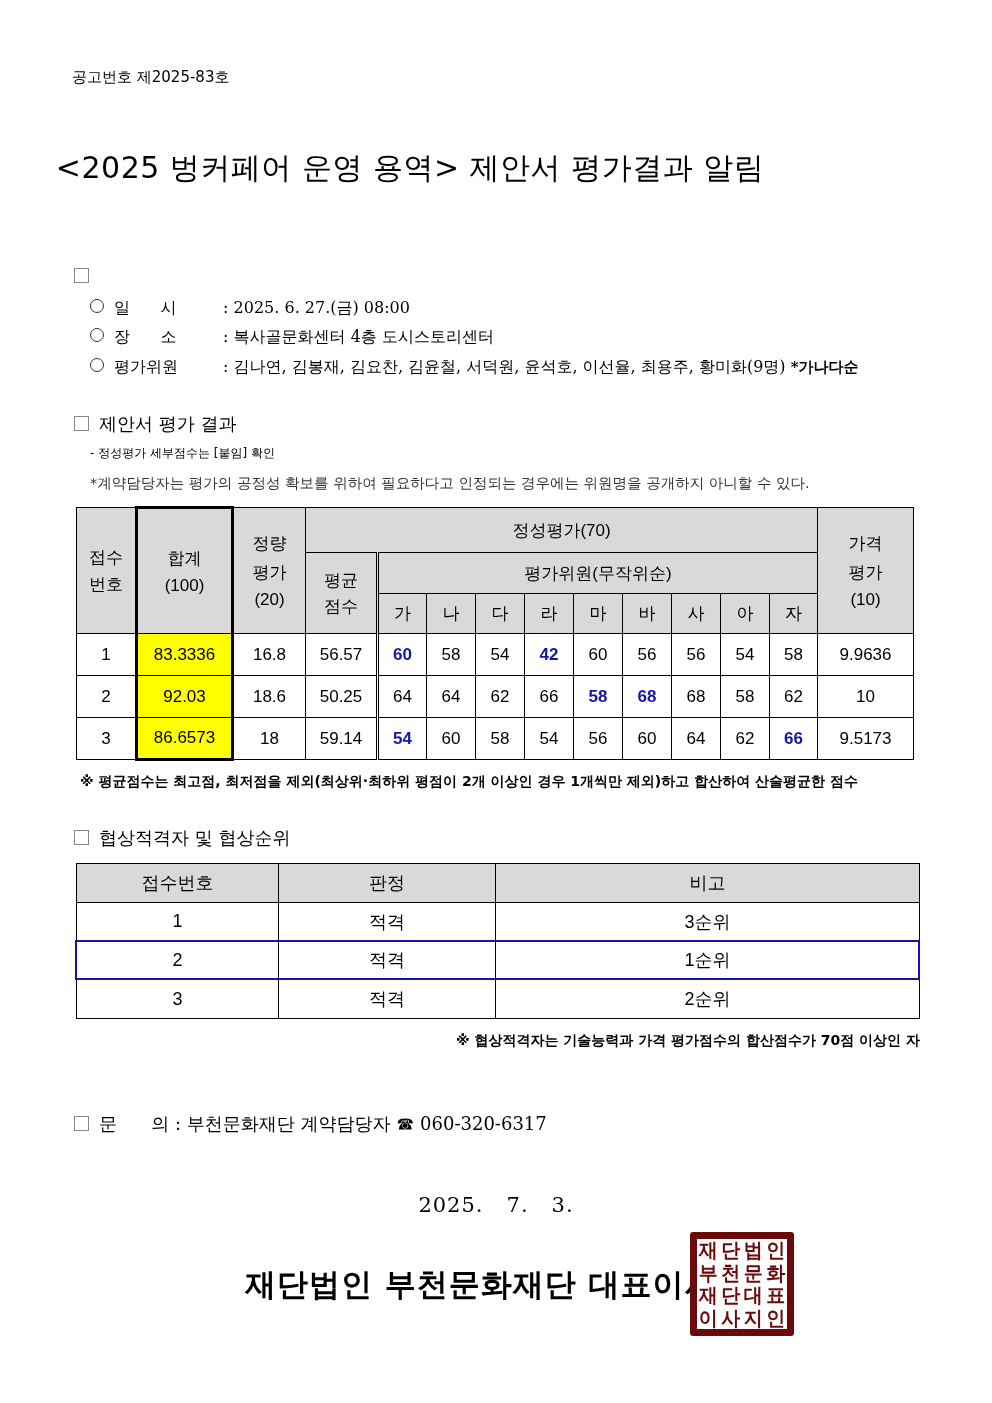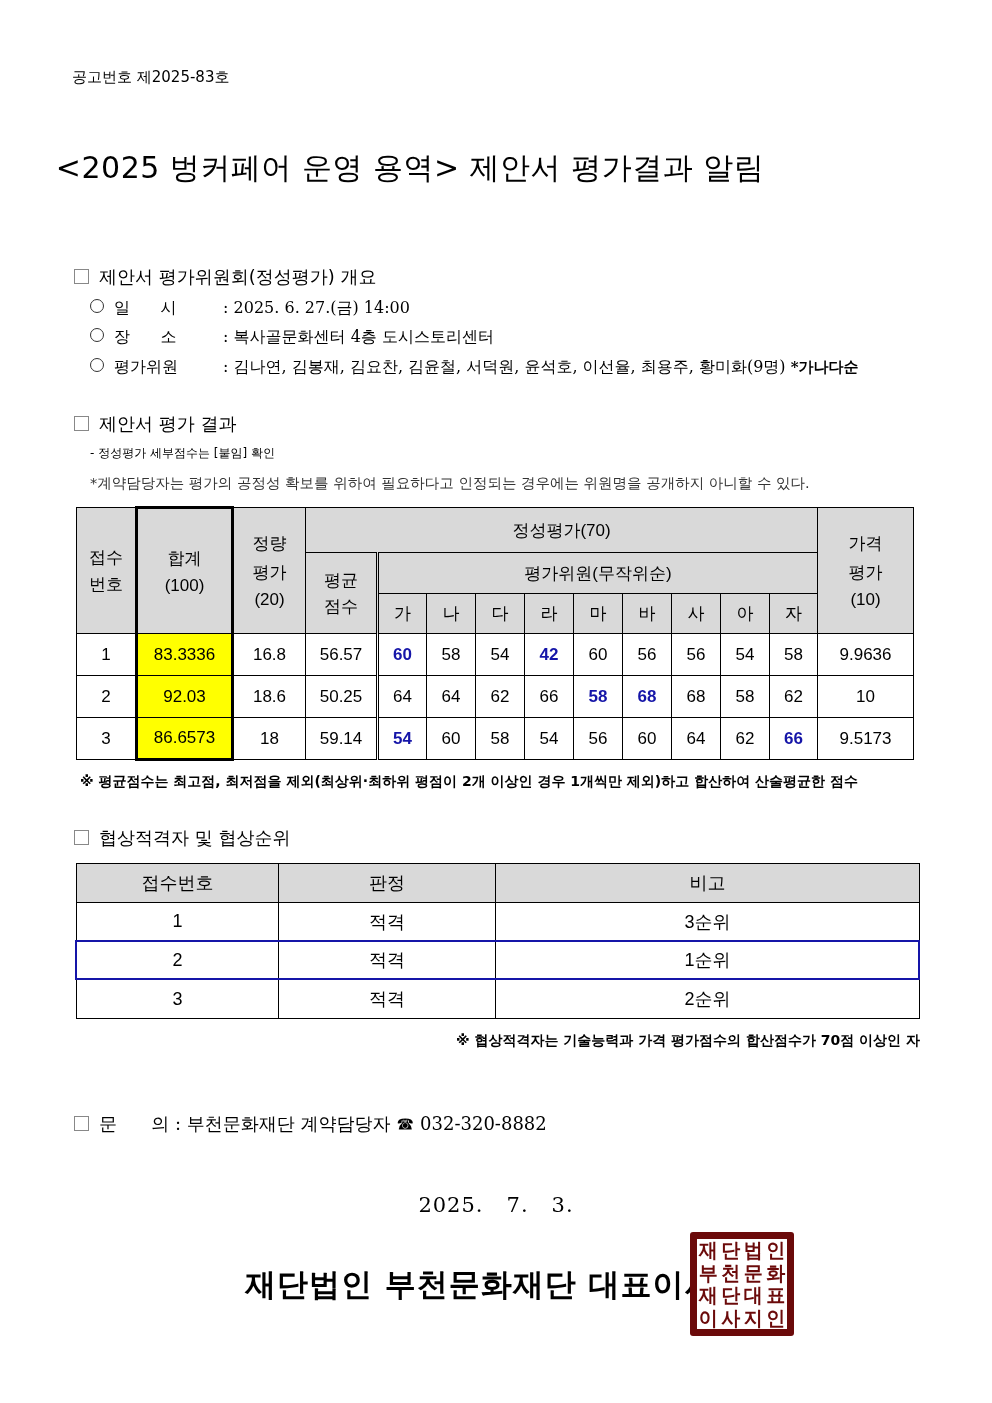--- a/index.html
+++ b/index.html
@@ -39,24 +39,24 @@
     .seal-inner { position: absolute; left: 7px; top: 7px; width: 90px; height: 90px; background: #fff; display: grid; grid-template-columns: repeat(4, 1fr); grid-template-rows: repeat(4, 1fr); }
     .seal-inner span { color: #6b0a0a; font-size: 19px; line-height: 22px; text-align: center; font-weight: bold; transform: scaleY(1.05); }
   </style>
 </head>
 <body>
 
 <div class="abs notice-no">공고번호 제2025-83호</div>
 <div class="abs title">&lt;2025 벙커페어 운영 용역&gt; 제안서 평가결과 알림</div>
 
 <div class="abs sec" style="left:74px; top:265px;">
-  <span class="sq"></span><span>제안서 평가위원회(정성평가) 개요</span>
+  <span class="sq"></span>
 </div>
 <div class="abs item" style="left:90px; top:298px;">
-  <span class="circ"></span><span class="lbl" style="white-space:pre;">일      시</span><span style="white-space:pre;"> : </span><span>2025. 6. 27.(금) 14:00</span>
+  <span class="circ"></span><span class="lbl" style="white-space:pre;">일      시</span><span style="white-space:pre;"> : </span><span>2025. 6. 27.(금) 08:00</span>
 </div>
 <div class="abs item" style="left:90px; top:327px;">
   <span class="circ"></span><span class="lbl" style="white-space:pre;">장      소</span><span style="white-space:pre;"> : </span><span>복사골문화센터 4층 도시스토리센터</span>
 </div>
 <div class="abs item" style="left:90px; top:357px;">
   <span class="circ"></span><span class="lbl" style="white-space:pre;">평가위원</span><span style="white-space:pre;"> : </span><span>김나연, 김봉재, 김요찬, 김윤철, 서덕원, 윤석호, 이선율, 최용주, 황미화(9명)</span>
   <span class="small">*가나다순</span>
 </div>
 
 <div class="abs sec" style="left:74px; top:412px;">
@@ -208,21 +208,21 @@
   </tr>
 </tbody>
   </table>
 <div class="hl-box"></div>
 
 <div class="abs footnote" style="right:72px; top:1032px;">※ 협상적격자는 기술능력과 가격 평가점수의 합산점수가 70점 이상인 자</div>
 
 <div class="abs contact">
   <span class="sq"></span><span style="white-space:pre;">문      의</span><span style="white-space:pre;"> : </span><span>부천문화재단 계약담당자</span>
   <span>☎</span>
-  <span>032-320-8882</span>
+  <span>060-320-6317</span>
 </div>
 
 <div class="abs date" style="white-space:pre;">2025.   7.   3.</div>
 
 <div class="abs sign">재단법인 부천문화재단 대표이사</div>
 
 <div class="seal">
   <div class="seal-inner">
     <span>재</span>
     <span>단</span>

